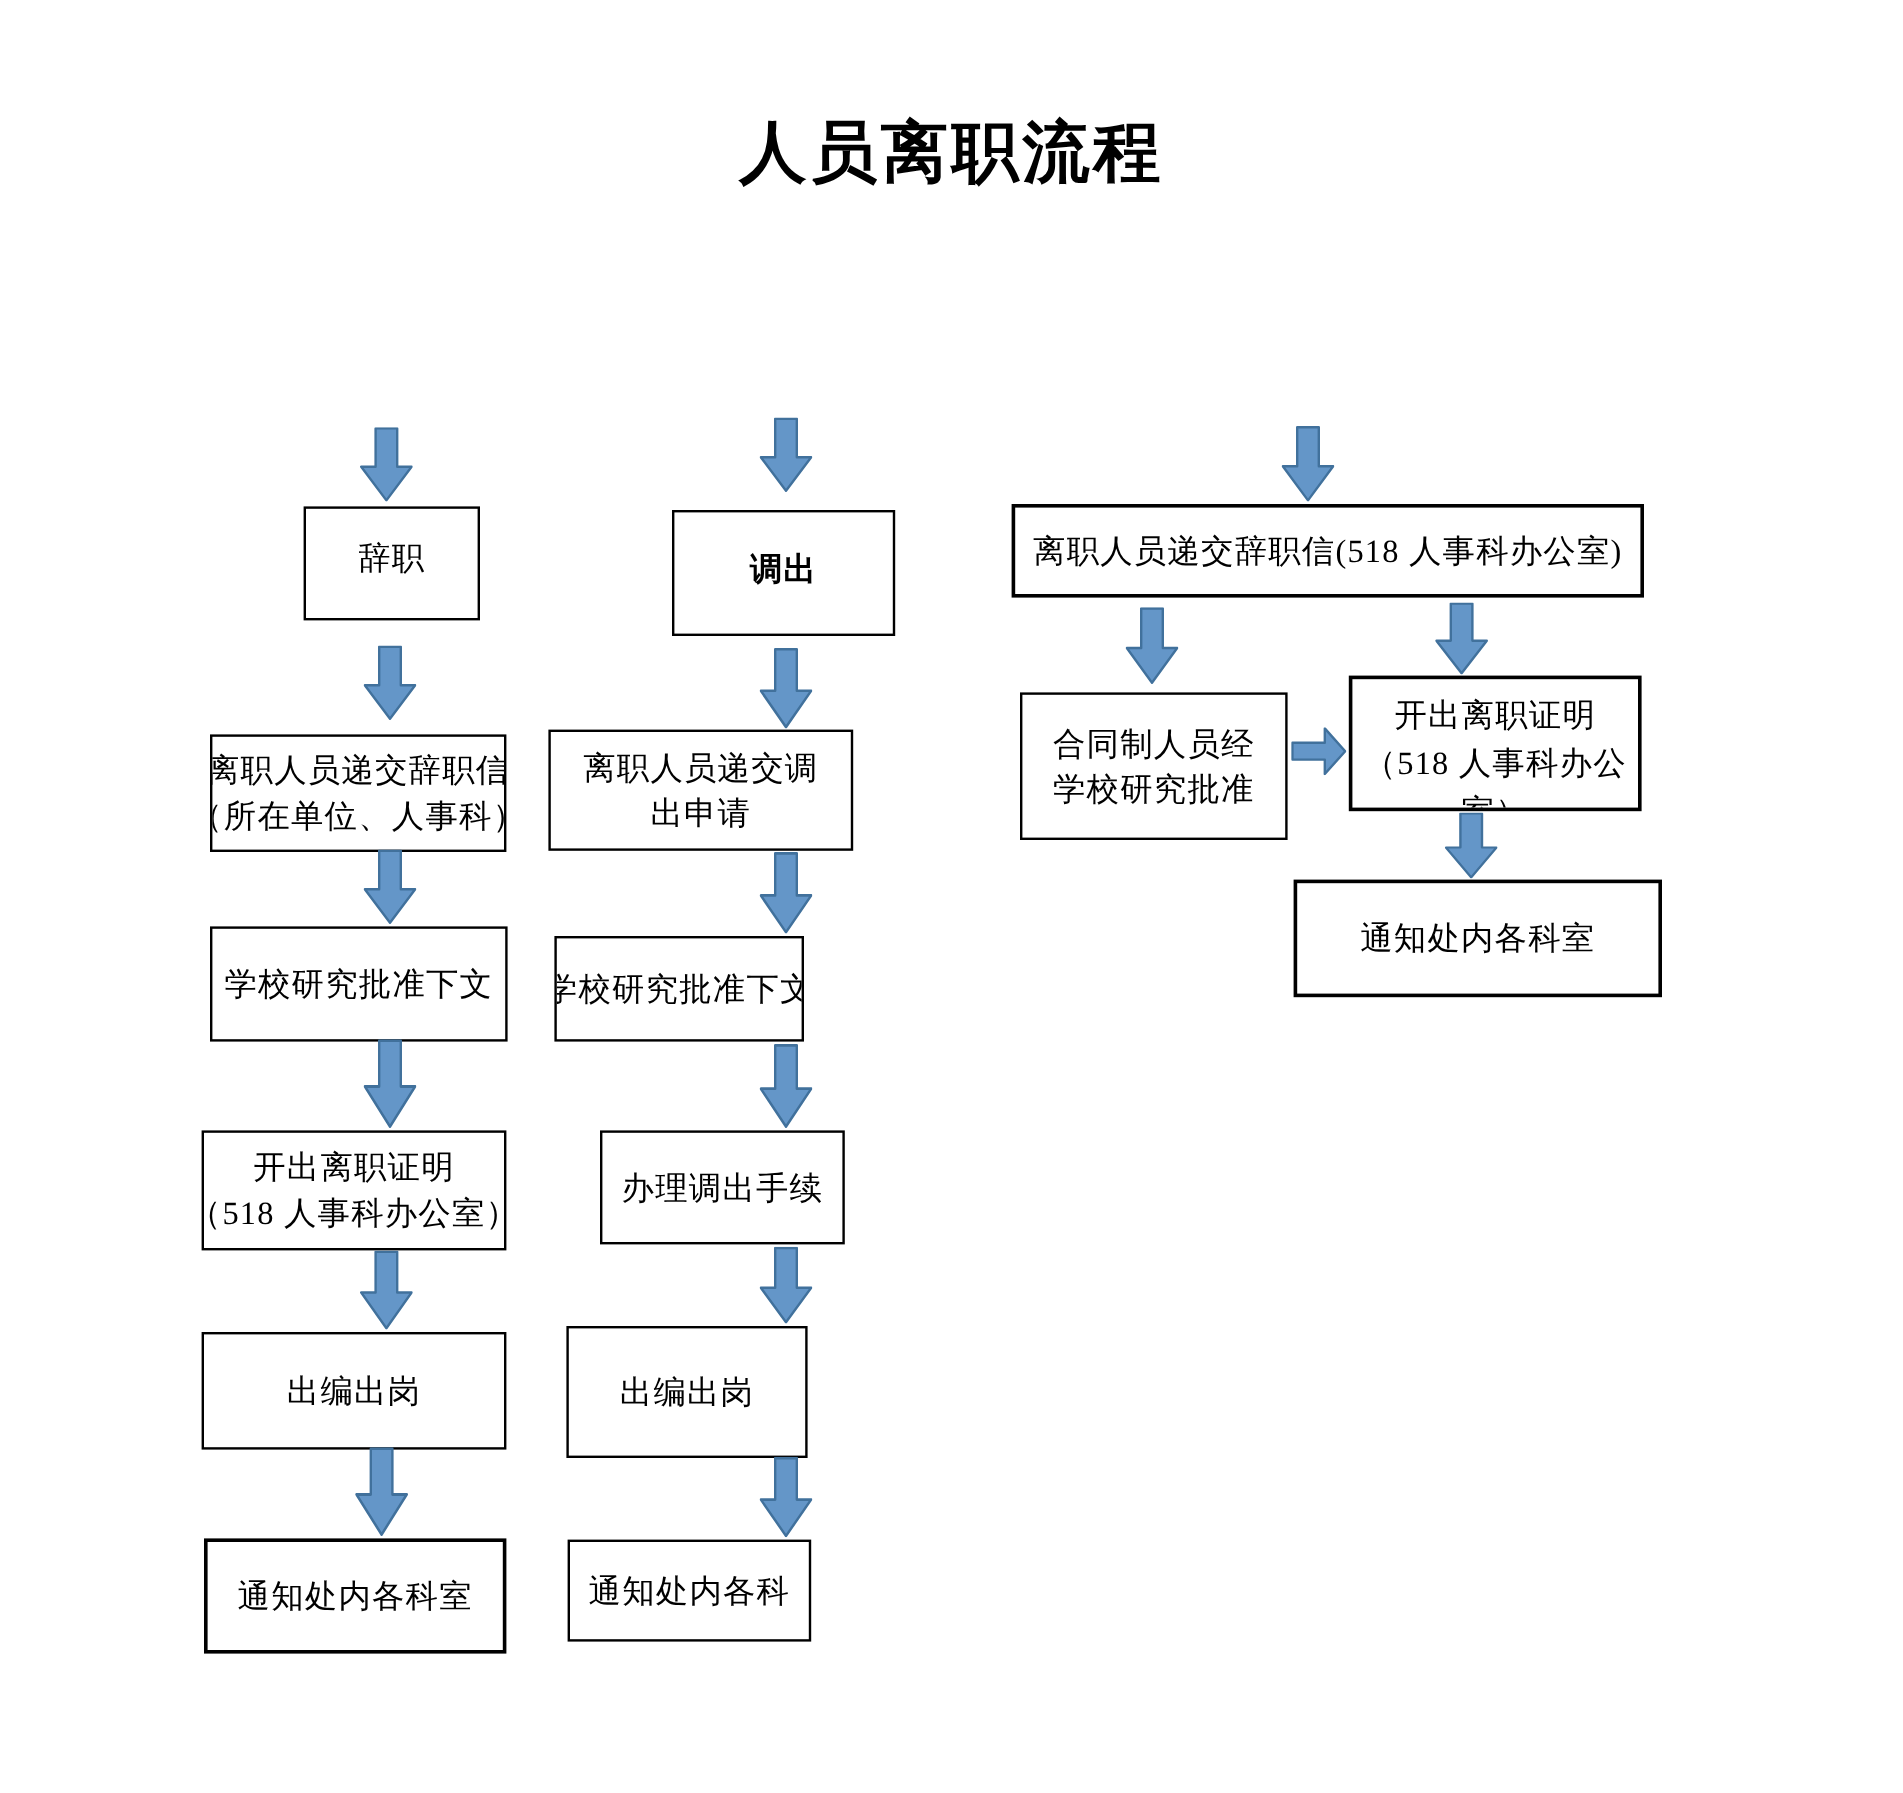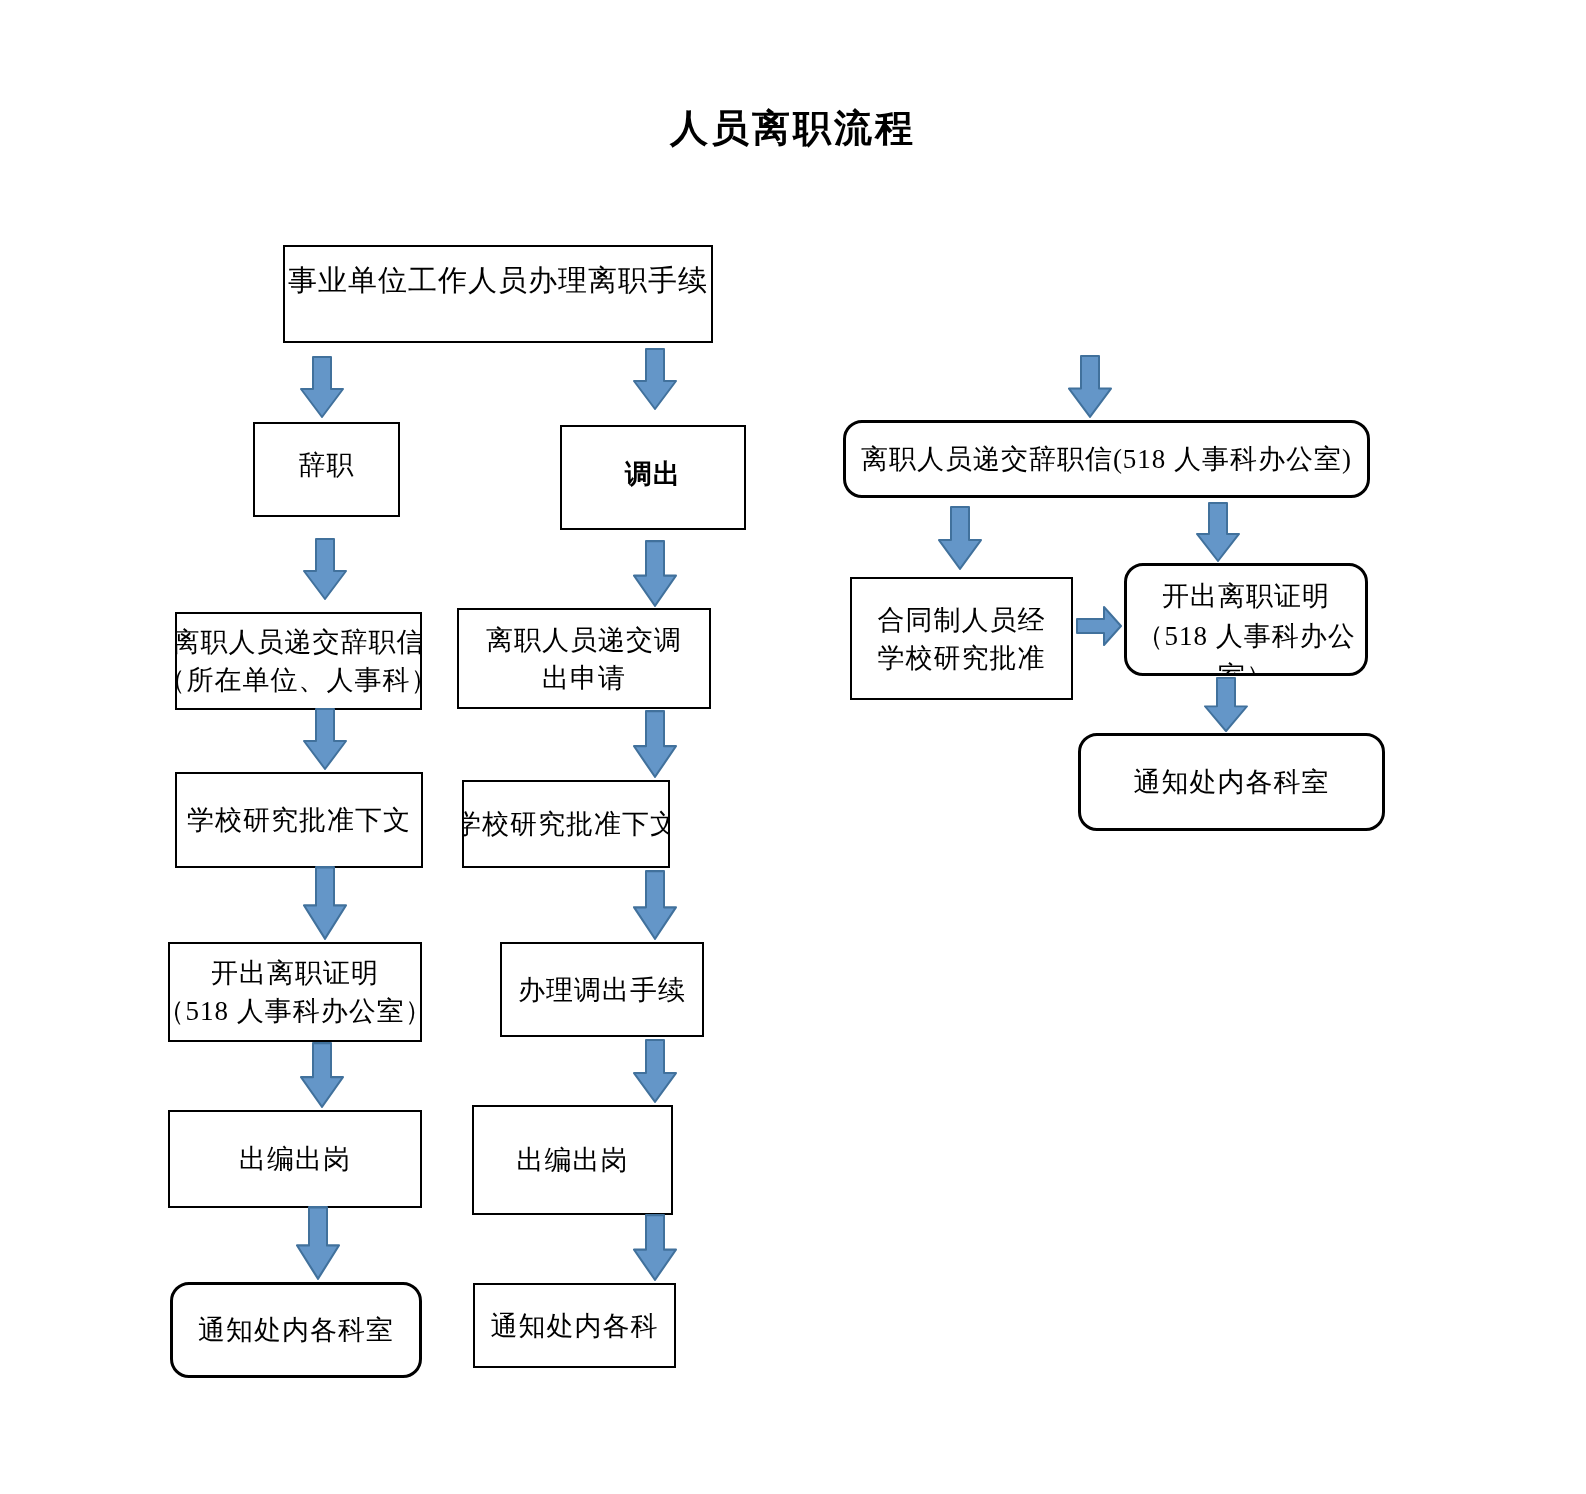--- a/index.html
+++ b/index.html
@@ -2,50 +2,47 @@
 <html style="--arrow-fill: #6496C8; --arrow-stroke: #41719C; --box-border: #000000; --background: #ffffff;"><head>
 <meta charset="utf-8">
 <style>
   html,body{margin:0;padding:0;background:#ffffff;}
   #canvas{
     position:relative;width:1586px;height:1494px;background:#ffffff;
     font-family:"Liberation Serif","DejaVu Serif",serif;color:#000;overflow:hidden;
   }
   .title{
     position:absolute;left:0;top:100px;width:100%;text-align:center;
-    font-size:38px;font-weight:bold;letter-spacing:3px;line-height:56px;
+    font-size:56px;font-weight:bold;letter-spacing:3px;line-height:56px;
   }
   .node{
     position:absolute;box-sizing:border-box;background:#fff;
     border:2px solid #000;
     display:flex;flex-direction:column;align-items:center;justify-content:center;
     text-align:center;font-size:27px;line-height:38px;letter-spacing:1px;
     overflow:hidden;
   }
-  .node.thick{border-width:3px;border-radius:19px;}
+  .node.thick{border-width:3px;}
   .node.top{justify-content:flex-start;}
   .node.hdr{font-size:29px;}
   .node span{display:block;white-space:nowrap;}
   svg.arr{position:absolute;display:block;}
   svg.arr polygon{
     fill:var(--arrow-fill,#6496C8);
     stroke:var(--arrow-stroke,#41719C);
     stroke-width:2;stroke-linejoin:round;
   }
 </style>
 </head>
 <body>
 
 <div id="canvas">
 
   <div class="title">人员离职流程</div>
 
-  <div class="node hdr top" style="left:283px;top:245px;width:430px;height:98px;padding-top:14px;">
-    <span>事业单位工作人员办理离职手续</span>
-  </div>
 
   <div class="node top" style="left:253px;top:422px;width:147px;height:95px;padding-top:22px;">
     <span>辞职</span>
   </div>
 
   <div class="node" style="left:175px;top:612px;width:247px;height:98px;">
     <span>离职人员递交辞职信</span>
     <span>（所在单位、人事科）</span>
   </div>
 

